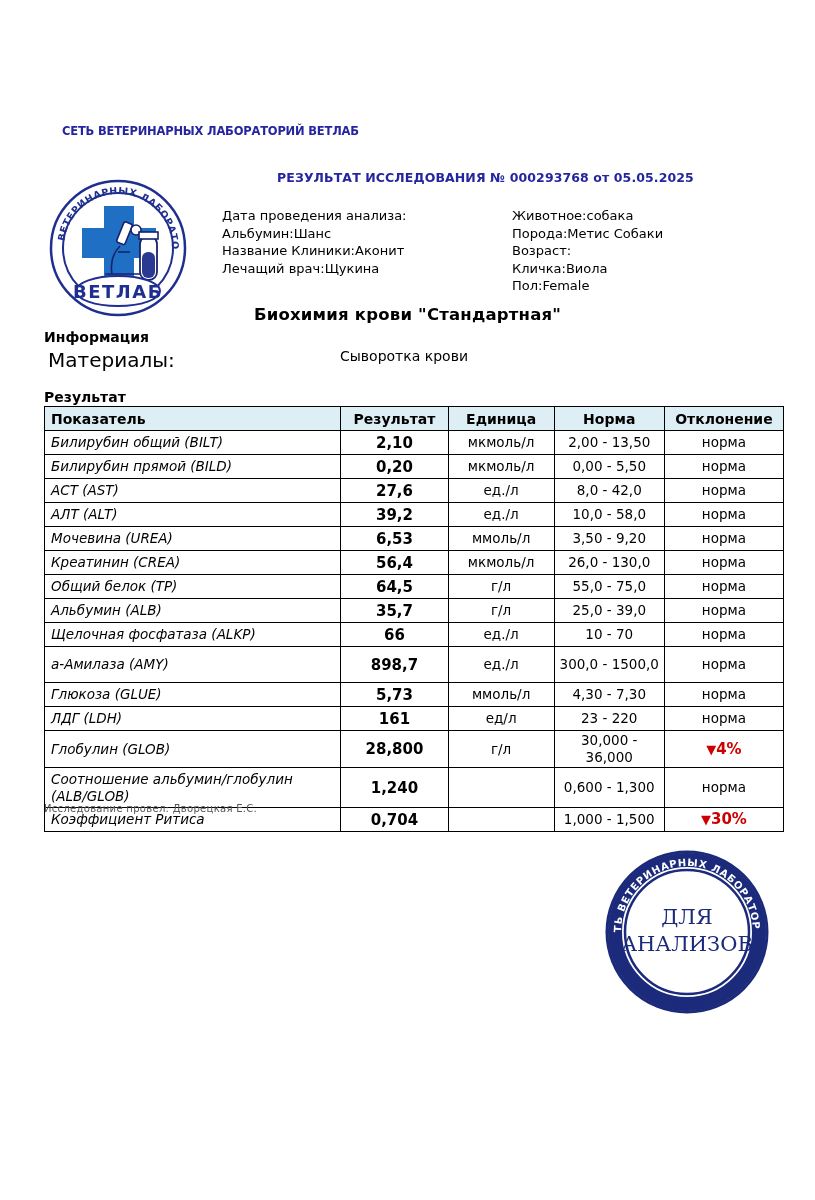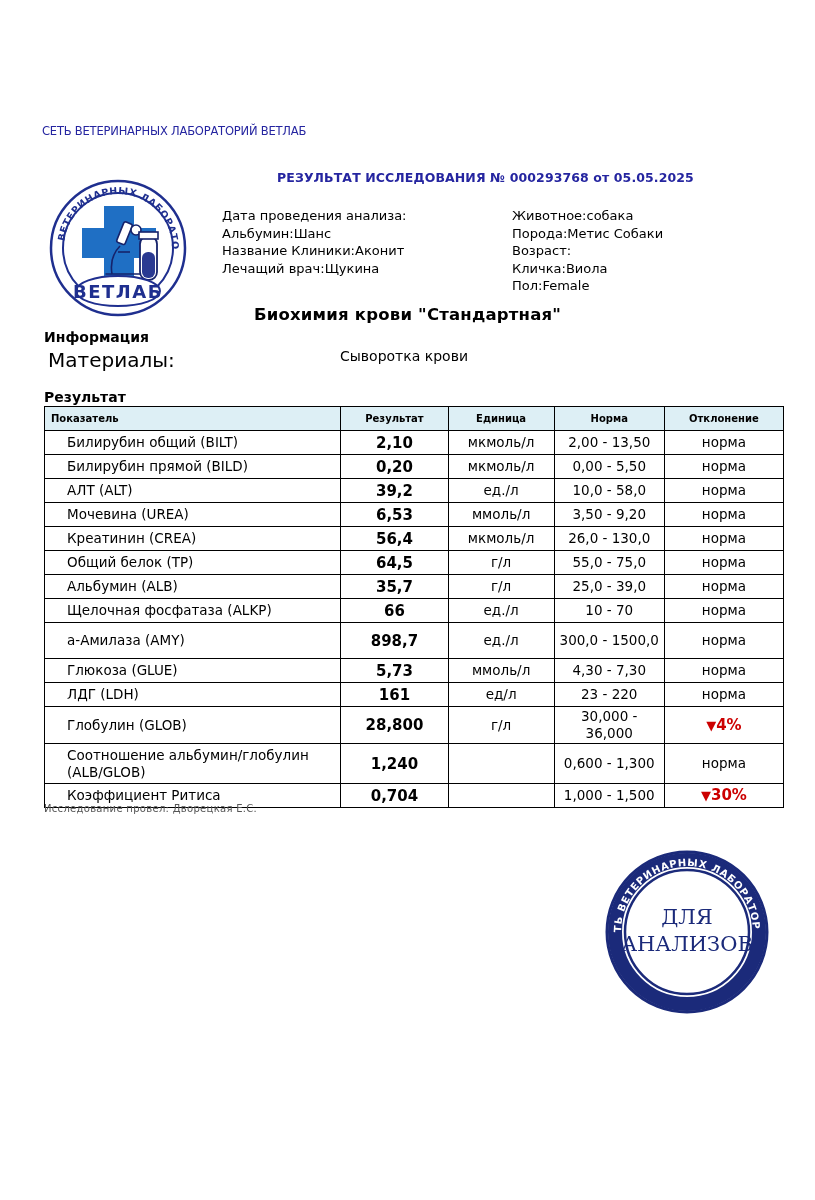--- a/index.html
+++ b/index.html
@@ -13,25 +13,25 @@
     height: 1200px;
     position: relative;
     font-family: "DejaVu Sans", "Liberation Sans", sans-serif;
     color: #000000;
     overflow: hidden;
   }
 
   
   .header-brand {
     position: absolute;
-    left: 42px;
+    left: 62px;
     top: 124px;
     font-family: "DejaVu Sans", "Liberation Sans", sans-serif;
     font-size: 11.5px;
-    font-weight: normal;
+    font-weight: bold;
     letter-spacing: -0.2px;
     color: #2525a0;
     white-space: nowrap;
   }
   .header-contacts {
     position: absolute;
     left: 418px;
     top: 123px;
     text-align: left;
     font-size: 13px;
@@ -135,33 +135,34 @@
   .result-table td {
     border: 1px solid #000000;
     padding: 1px 4px;
     vertical-align: middle;
   }
   .result-table thead th {
     background: #ddeff5;
     font-weight: bold;
     text-align: center;
     height: 21px;
-    font-size: 10px;
+    font-size: 14px;
   }
   .result-table thead th.c-name { text-align: left; padding-left: 6px; }
   .col-name  { width: 296px; }
   .col-res   { width: 107px; }
   .col-unit  { width: 106px; }
   .col-norm  { width: 110px; }
   .col-dev   { width: 119px; }
 
   .result-table td.c-name {
     text-align: left;
-    padding-left: 22px;
+    padding-left: 6px;
     line-height: 17px;
+    font-style: italic;
   }
   .result-table td.c-res {
     text-align: center;
     font-weight: bold;
     font-size: 15px;
   }
   .result-table td.c-unit,
   .result-table td.c-norm,
   .result-table td.c-dev {
     text-align: center;
@@ -288,20 +289,27 @@
         <td class="c-res">2,10</td>
         <td class="c-unit">мкмоль/л</td>
         <td class="c-norm">2,00 - 13,50</td>
         <td class="c-dev">норма</td>
       </tr>
       <tr>
         <td class="c-name">Билирубин прямой (BILD)</td>
         <td class="c-res">0,20</td>
         <td class="c-unit">мкмоль/л</td>
         <td class="c-norm">0,00 - 5,50</td>
+        <td class="c-dev">норма</td>
+      </tr>
+      <tr>
+        <td class="c-name">АСТ (AST)</td>
+        <td class="c-res">27,6</td>
+        <td class="c-unit">ед./л</td>
+        <td class="c-norm">8,0 - 42,0</td>
         <td class="c-dev">норма</td>
       </tr>
       <tr>
         <td class="c-name">АЛТ (ALT)</td>
         <td class="c-res">39,2</td>
         <td class="c-unit">ед./л</td>
         <td class="c-norm">10,0 - 58,0</td>
         <td class="c-dev">норма</td>
       </tr>
       <tr>

